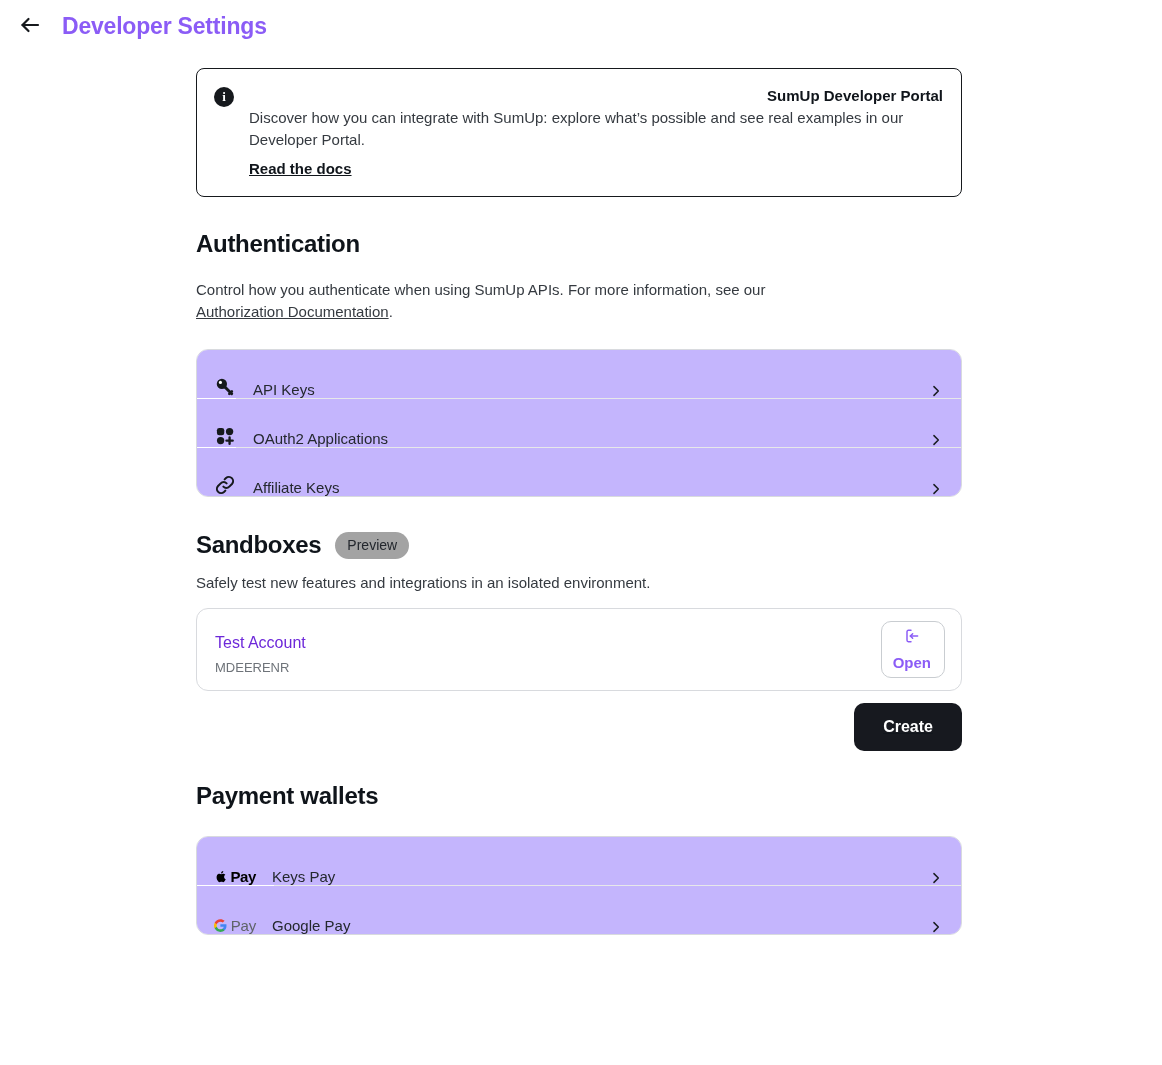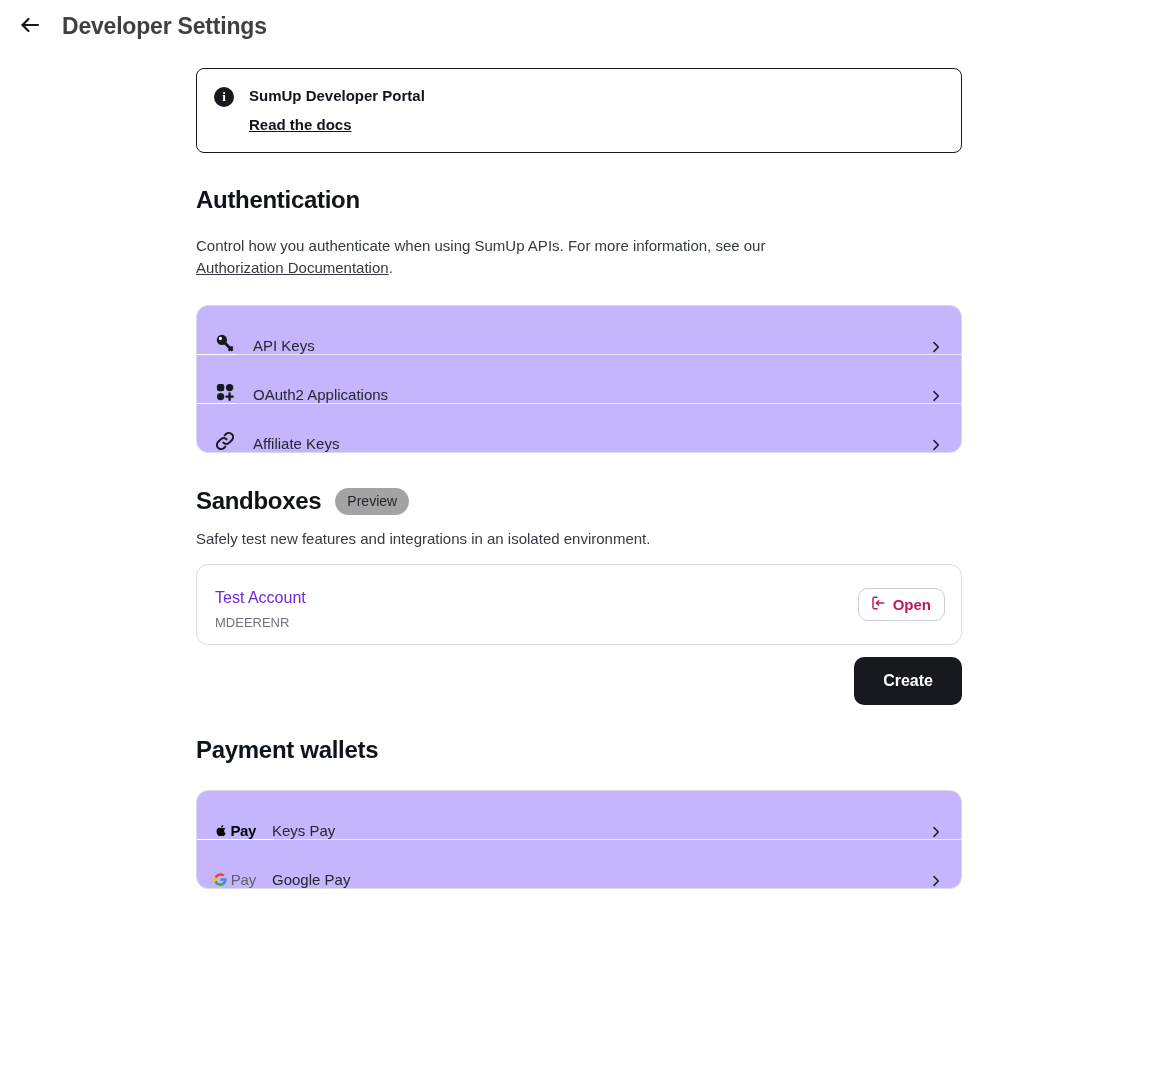--- a/index.html
+++ b/index.html
@@ -6,21 +6,21 @@
   html,body { margin:0; padding:0; }
   body {
     width:1162px; height:1065px; background:#ffffff;
     font-family:"Liberation Sans", sans-serif;
     color:#10151b; overflow:hidden;
   }
   
   .header { display:flex; align-items:center; gap:19px; padding:13px 16px 8px 17px; }
   .back-btn { width:26px; height:26px; border:none; background:none; padding:0; color:#16191d; cursor:pointer; display:flex; align-items:center; justify-content:center; }
   .back-btn svg { width:24px; height:24px; }
-  .page-title { font-size:23px; font-weight:bold; letter-spacing:-0.2px; color:#404040; }
+  .page-title { font-size:23px; font-weight:bold; letter-spacing:-0.2px; color:#8b5cf6; }
 
   
   .content { width:766px; margin-left:196px; }
 
   
   .banner { margin-top:20px; border:1.5px solid #16191d; border-radius:8px; padding:16px 18px 18px 17px; display:flex; gap:15px; background:#fff; }
   .info-icon { width:20px; height:20px; border-radius:50%; background:#16191d; color:#fff; flex:none; margin-top:2px;
                display:flex; align-items:center; justify-content:center; font-size:13px; font-weight:bold; font-family:"Liberation Serif", serif; }
   .banner-title { font-size:15px; font-weight:bold; line-height:22px; color:#10151b;text-align:right; }
   .banner-body  { font-size:15px; line-height:22px; color:#353a40; margin:0; }
@@ -44,22 +44,22 @@
   .payment-card .divider { margin-left:77px; }
 
   
   .heading-row { display:flex; align-items:flex-end; gap:14px; margin-top:34px; }
   .badge { background:#a3a3a3; color:#23272d; font-size:14px; line-height:18px; padding:4px 12px 5px; border-radius:999px; }
   .sandbox-card { margin-top:14px; border:1px solid #d8dade; border-radius:12px; background:#fff;
                   padding:12px 16px 12px 18px; display:flex; align-items:center; justify-content:space-between; }
   .account-name { font-size:16px; line-height:22px; color:#6d28d9;margin-top:10px; }
   .account-code { font-size:13px; line-height:19px; color:#6e7379; margin-top:4px; }
   .open-btn { display:flex; align-items:center; gap:7px; border:1px solid #c9cdd1; border-radius:10px; background:#fff;
-              padding:6px 13px 6px 11px; font-size:15px; font-weight:bold; color:#be185d; cursor:pointer;
-              font-family:"Liberation Sans", sans-serif; }
+              padding:6px 13px 6px 11px; font-size:15px; font-weight:bold; color:#8b5cf6; cursor:pointer;
+              font-family:"Liberation Sans", sans-serif;flex-direction:column; }
   .open-btn svg { width:16px; height:16px; }
   .create-row { display:flex; justify-content:flex-end; margin-top:12px;text-decoration:underline; }
   .create-btn { background:#17191f; color:#fff; border:none; border-radius:10px; height:48px; padding:0 29px;
                 font-size:16px; font-weight:bold; cursor:pointer; font-family:"Liberation Sans", sans-serif; }
 
   
   .wallet-logo { width:42px; flex:none; margin-right:16px; display:flex; align-items:center; gap:2px; }
   .apple-pay-text { font-size:15px; font-weight:bold; letter-spacing:-0.4px; color:#000; }
   .gpay-text { font-size:15px; color:#5f6368; letter-spacing:-0.2px; }
   .wallet-logo svg { display:block; }
@@ -78,20 +78,21 @@
   </button>
   <div class="page-title">Developer Settings</div>
 </div>
 
 <div class="content">
 
   <div class="banner">
     <span class="info-icon">i</span>
     <div>
       <div class="banner-title">SumUp Developer Portal</div>
+      <p class="banner-body">Discover how you can integrate with SumUp: explore what’s possible and see real examples in our Developer Portal.</p>
       <a class="banner-link">Read the docs</a>
     </div>
   </div>
 
   <h2 class="section-heading mt-section">Authentication</h2>
   <p class="section-desc"><span>Control how you authenticate when using SumUp APIs. For more information, see our </span><a class="inline-link">Authorization Documentation</a><span>.</span></p>
 
   <div class="list-card">
     <div class="list-row">
       <span class="row-icon">

